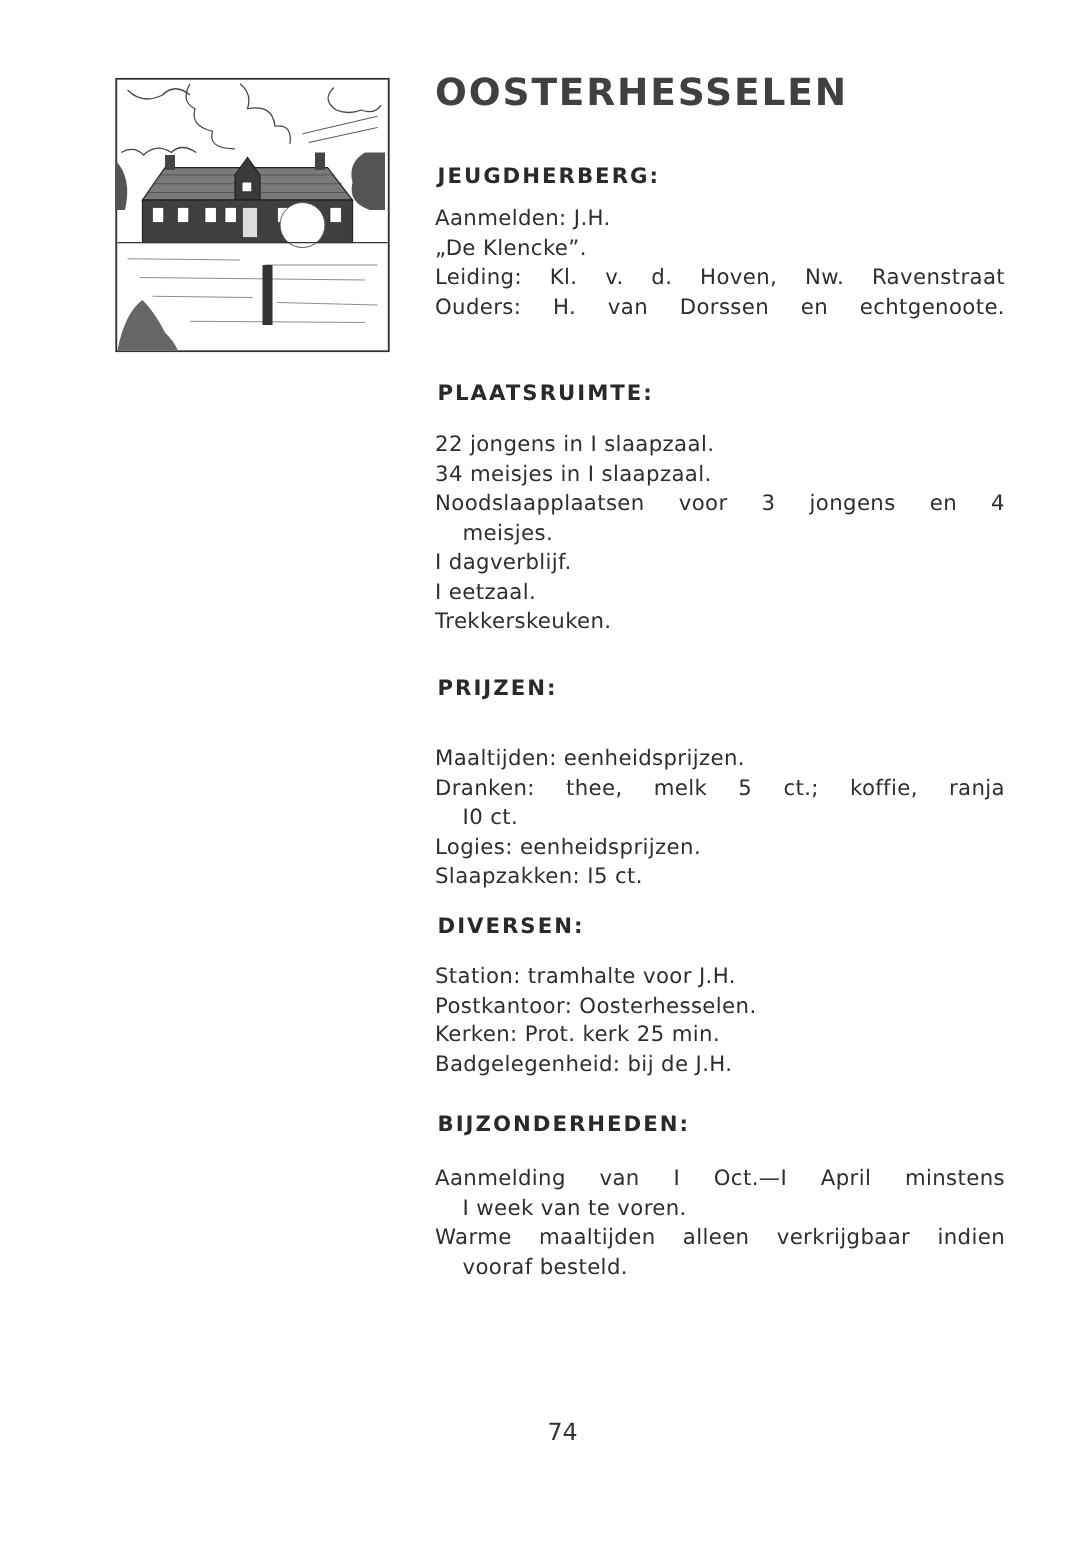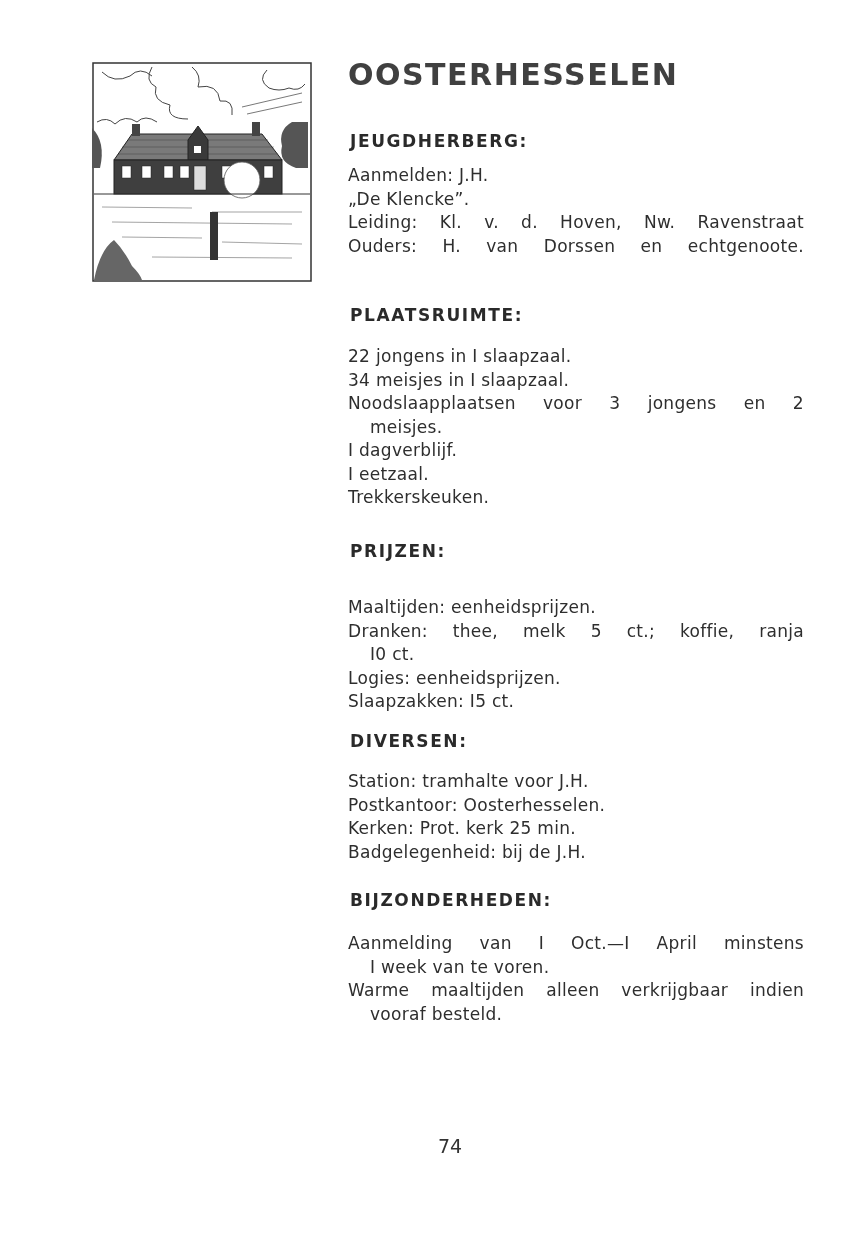--- a/index.html
+++ b/index.html
@@ -99,21 +99,21 @@
   <div class="line">Aanmelden: J.H.</div>
   <div class="line">„De Klencke”.</div>
   <div class="line justify">Leiding: Kl. v. d. Hoven, Nw. Ravenstraat</div>
   <div class="line justify">Ouders: H. van Dorssen en echtgenoote.</div>
 </div>
 
 <div class="section-heading" style="top:305px;">PLAATSRUIMTE:</div>
 <div class="lines" style="top:345px;">
   <div class="line">22 jongens in I slaapzaal.</div>
   <div class="line">34 meisjes in I slaapzaal.</div>
-  <div class="line justify">Noodslaapplaatsen voor 3 jongens en 2</div>
+  <div class="line justify">Noodslaapplaatsen voor 3 jongens en 4</div>
   <div class="line indent">meisjes.</div>
   <div class="line">I dagverblijf.</div>
   <div class="line">I eetzaal.</div>
   <div class="line">Trekkerskeuken.</div>
 </div>
 
 <div class="section-heading" style="top:541px;">PRIJZEN:</div>
 <div class="lines" style="top:580px;margin-top:16px;">
   <div class="line">Maaltijden: eenheidsprijzen.</div>
   <div class="line justify">Dranken: thee, melk 5 ct.; koffie, ranja</div>

